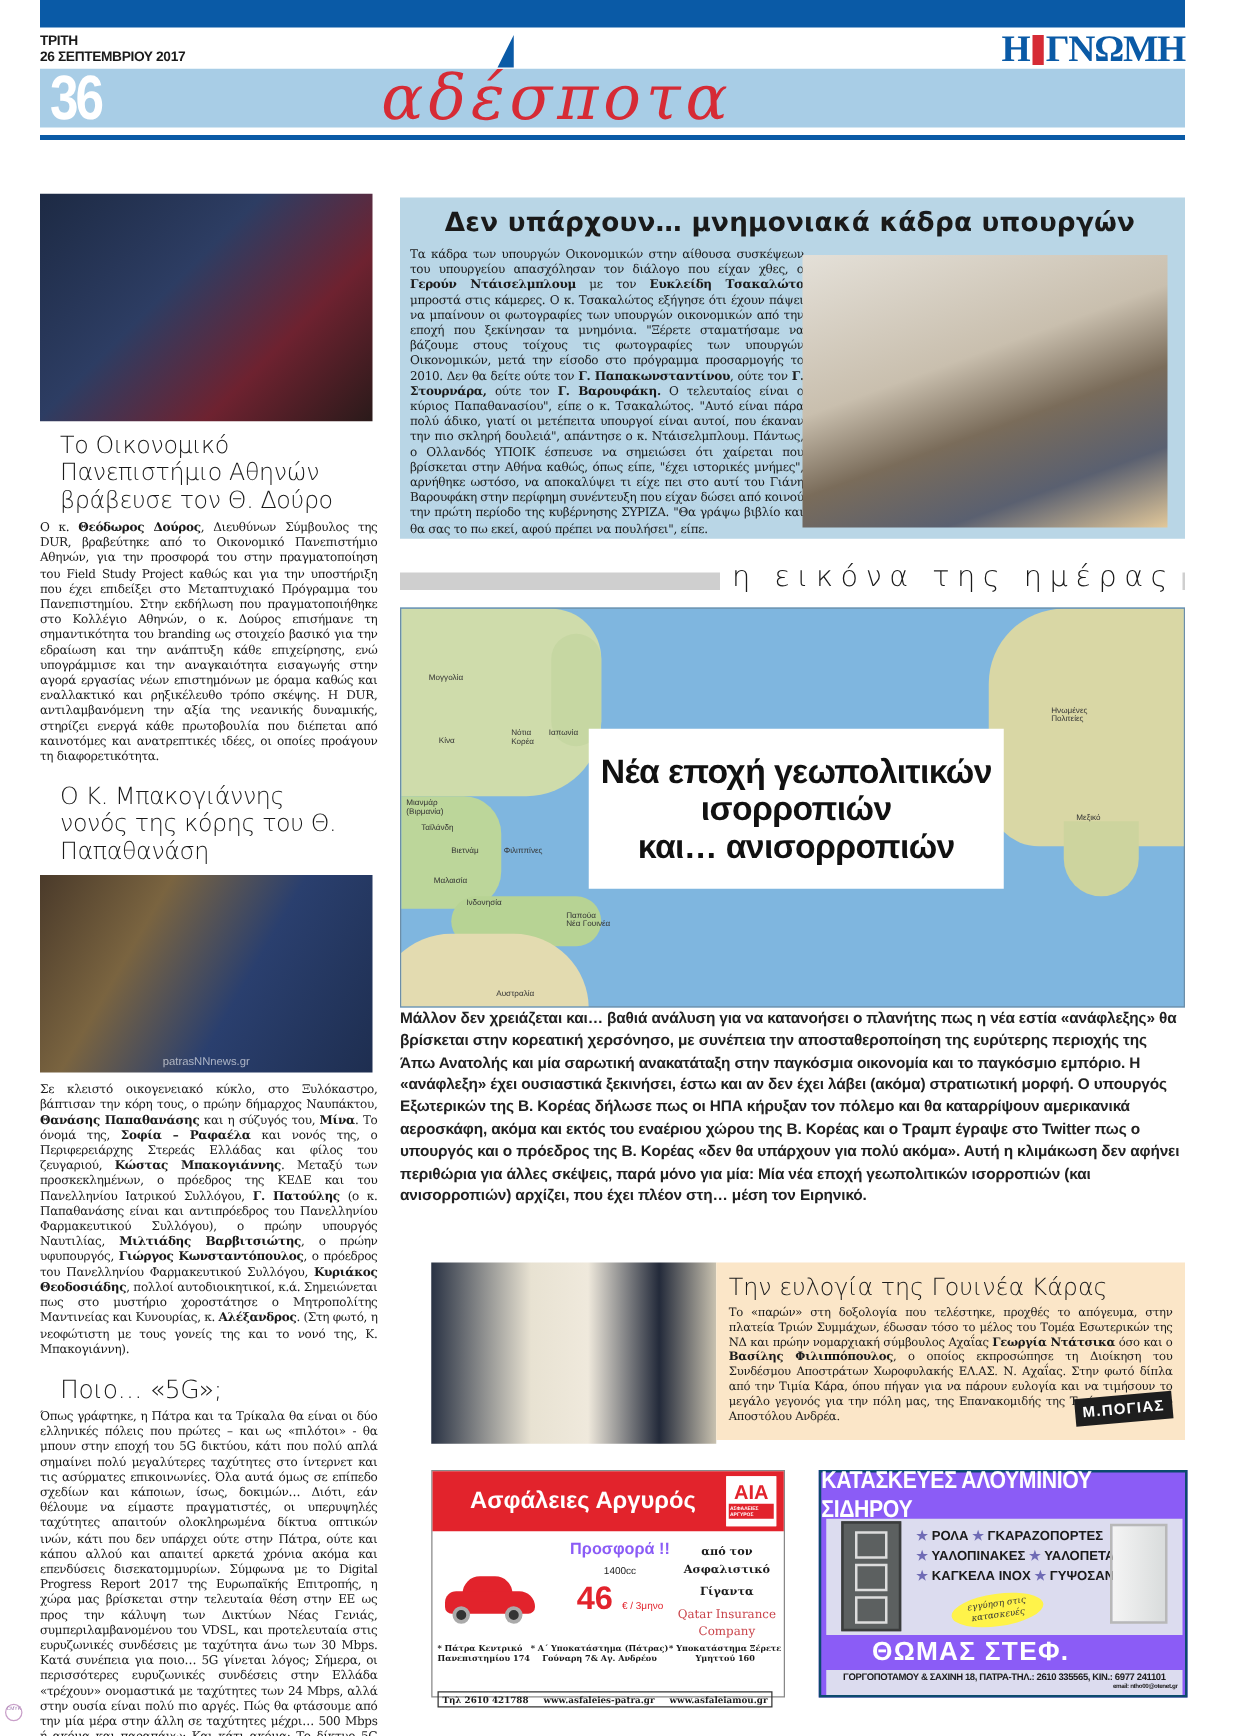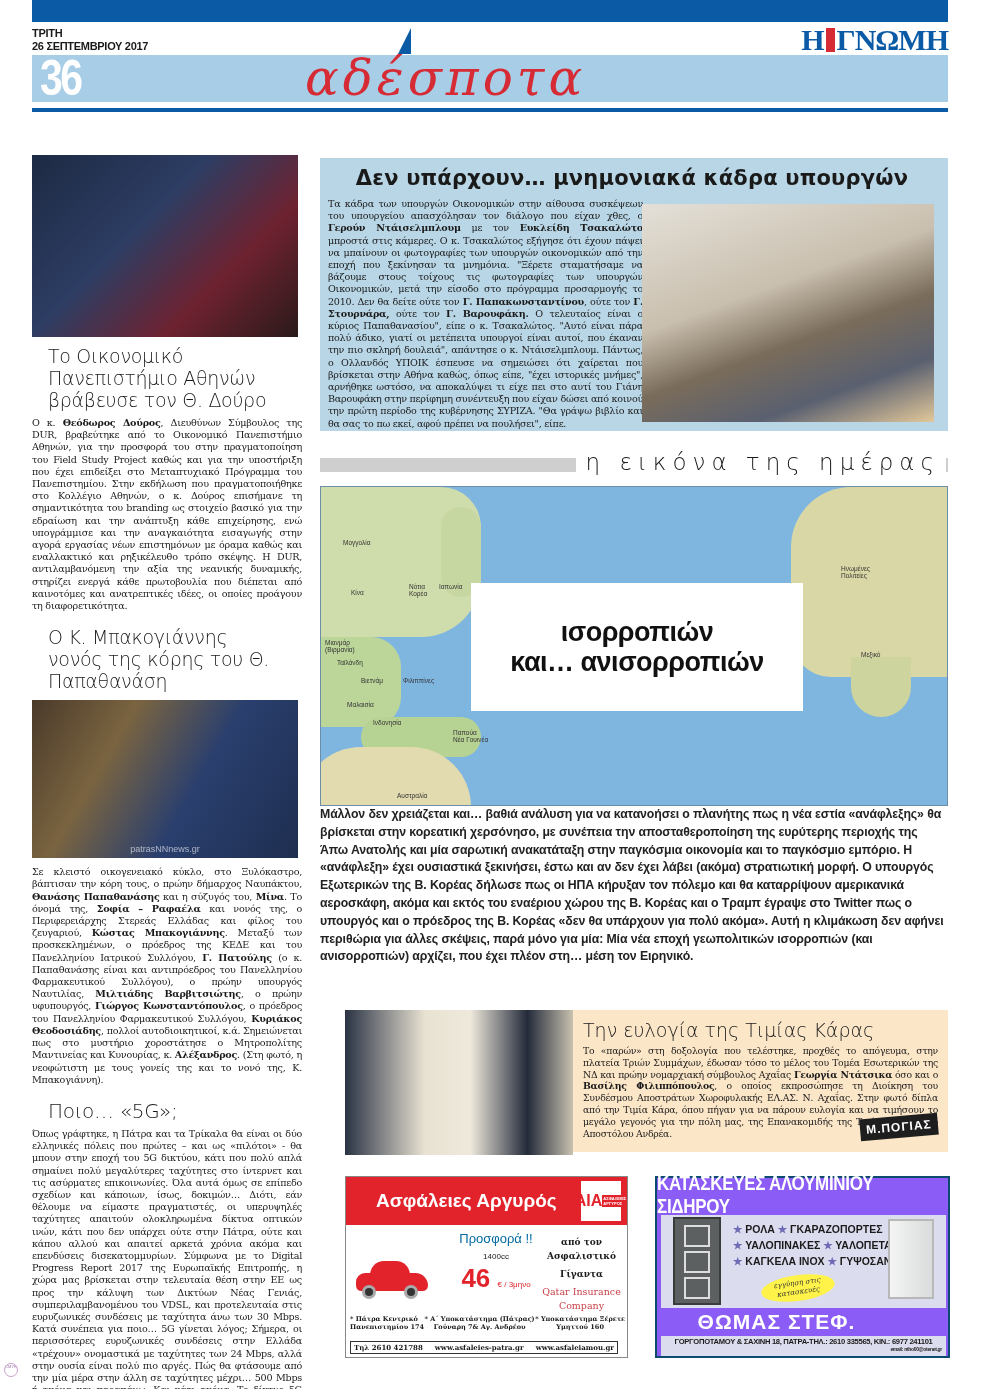--- a/index.html
+++ b/index.html
@@ -45,36 +45,36 @@
   
   .kara-photo { position: absolute; left: 345px; top: 1010px; width: 228px; height: 145px; background: linear-gradient(90deg, #2a3344 0%, #e8e2d2 35%, #efe9dc 55%, #232a3a 80%, #c9c2b0 100%); }
   .kara-box { position: absolute; left: 573px; top: 1010px; width: 375px; height: 142px; background: #fbe6c8; padding: 8px 10px; }
   .kara-box h3 { font-family: "DejaVu Sans", sans-serif; font-weight: 300; font-size: 19px; line-height: 24px; margin-bottom: 3px; color: #1a1a1a; }
   .kara-box .body-text { font-size: 9.3px; line-height: 11.8px; }
   .sign { position: absolute; right: 10px; bottom: 14px; background: #1e1e1e; color: #ffffff; font-family: "Liberation Sans", sans-serif; font-size: 12px; font-weight: bold; padding: 4px 6px; transform: rotate(-5deg); letter-spacing: 1px; }
 
   
   .ad-insurance { position: absolute; left: 345px; top: 1176px; width: 283px; height: 182px; border: 1px solid #888; background: #ffffff; }
   .ad-ins-header { height: 48px; background: #e2232c; display: flex; align-items: center; padding-left: 30px; color: #ffffff; font-family: "Liberation Sans", sans-serif; font-weight: bold; font-size: 19px; position: relative; }
-  .ad-ins-logo { position: absolute; right: 6px; top: 4px; width: 40px; height: 40px; background: #ffffff; border: 2px solid #ffffff; display: flex; flex-direction: row; align-items: center; justify-content: center; }
+  .ad-ins-logo { position: absolute; right: 6px; top: 4px; width: 40px; height: 40px; background: #ffffff; border: 2px solid #ffffff; display: flex; flex-direction: column; align-items: center; justify-content: center; }
   .ad-ins-logo .mark { font-family: "Liberation Sans", sans-serif; font-weight: bold; font-size: 16px; color: #e2232c; line-height: 16px; }
   .ad-ins-logo .small { font-size: 4px; background: #e2232c; color: #fff; padding: 1px; line-height: 5px; }
   .car { position: absolute; left: 10px; top: 84px; width: 72px; height: 36px; }
   .car .body { position: absolute; left: 0; top: 12px; width: 72px; height: 18px; background: #e2232c; border-radius: 10px 14px 6px 6px; }
   .car .roof { position: absolute; left: 14px; top: 0; width: 40px; height: 18px; background: #e2232c; border-radius: 14px 14px 0 0; }
   .car .wheel { position: absolute; top: 24px; width: 14px; height: 14px; border-radius: 50%; background: #333; border: 3px solid #aaa; }
   .ad-offer { position: absolute; left: 100px; top: 54px; width: 100px; text-align: center; font-family: "Liberation Sans", sans-serif; }
-  .ad-offer .offer { color: #0369a1; font-size: 13px; font-weight: normal; }
+  .ad-offer .offer { color: #8b5cf6; font-size: 13px; font-weight: bold; }
   .ad-offer .cc { font-size: 8px; margin-top: 6px; }
   .ad-offer .price { color: #e2232c; font-size: 26px; font-weight: bold; margin-top: 2px; }
   .ad-offer .per { font-size: 8px; color: #e2232c; font-weight: normal; }
   .ad-giant { position: absolute; left: 188px; top: 58px; width: 95px; text-align: center; font-family: "DejaVu Serif", serif; font-weight: bold; font-size: 9px; line-height: 14px; }
   .ad-giant .qic { color: #c9434a; font-weight: normal; font-size: 9.5px; margin-top: 4px; }
   .ad-branches { position: absolute; left: 4px; top: 138px; width: 275px; display: flex; justify-content: space-between; font-family: "DejaVu Serif", serif; font-size: 6.5px; line-height: 8px; font-weight: bold; }
-  .ad-contacts { position: absolute; left: 4px; top: 164px; width: 268px; border: 1px solid #333; display: flex; justify-content: space-between; font-family: "DejaVu Serif", serif; font-size: 7px; font-weight: bold; padding: 1px 3px; }
+  .ad-contacts { position: absolute; left: 4px; top: 176px; width: 268px; border: 1px solid #333; display: flex; justify-content: space-between; font-family: "DejaVu Serif", serif; font-size: 7px; font-weight: bold; padding: 1px 3px; }
 
   .ad-aluminium { position: absolute; left: 655px; top: 1176px; width: 295px; height: 182px; background: #8b5cf6; border: 2px solid #0c4a6e; }
   .ad-al-title { height: 36px; display: flex; align-items: center; justify-content: center; color: #ffffff; font-family: "Liberation Sans", sans-serif; font-weight: bold; font-size: 17px; letter-spacing: -0.3px; transform: scaleY(1.15); }
   .ad-al-panel { position: absolute; left: 4px; top: 37px; width: 285px; height: 93px; background: #dcdcef; }
   .door { position: absolute; left: 12px; top: 2px; width: 48px; height: 88px; background: #5c6060; border: 2px solid #3a3c3c; }
   .door .pane { position: absolute; left: 9px; width: 26px; height: 22px; border: 2px solid #ddd; }
   .window { position: absolute; right: 12px; top: 4px; width: 46px; height: 80px; background: linear-gradient(90deg, #f4f4f4, #d9dcdc); border: 2px solid #b8b8b8; }
   .ad-al-items { position: absolute; left: 72px; top: 6px; font-family: "Liberation Sans", sans-serif; font-weight: bold; font-size: 10.5px; line-height: 16px; color: #1a1a1a; }
   .ad-al-items .star { color: #6f6bb5; }
   .ad-al-oval { position: absolute; left: 100px; top: 60px; width: 74px; height: 26px; background: #fff34a; border-radius: 50%; transform: rotate(-8deg); font-family: "DejaVu Serif", serif; font-style: italic; font-size: 7px; text-align: center; line-height: 9px; padding-top: 4px; color: #333; }
@@ -143,30 +143,31 @@
   <span class="map-label" style="left:40px;top:190px;">Βιετνάμ</span>
   <span class="map-label" style="left:82px;top:190px;">Φιλιππίνες</span>
   <span class="map-label" style="left:26px;top:214px;">Μαλαισία</span>
   <span class="map-label" style="left:52px;top:232px;">Ινδονησία</span>
   <span class="map-label" style="left:132px;top:242px;width:36px;">Παπούα Νέα Γουινέα</span>
   <span class="map-label" style="left:76px;top:305px;">Αυστραλία</span>
   <span class="map-label" style="left:520px;top:78px;width:40px;">Ηνωμένες Πολιτείες</span>
   <span class="map-label" style="left:540px;top:164px;">Μεξικό</span>
   <div class="map-box">
     <div>
+      <div>Νέα εποχή γεωπολιτικών</div>
       <div>ισορροπιών</div>
       <div>και… ανισορροπιών</div>
     </div>
   </div>
 </div>
 <p class="potd-text">Μάλλον δεν χρειάζεται και… βαθιά ανάλυση για να κατανοήσει ο πλανήτης πως η νέα εστία «ανάφλεξης» θα βρίσκεται στην κορεατική χερσόνησο, με συνέπεια την αποσταθεροποίηση της ευρύτερης περιοχής της Άπω Ανατολής και μία σαρωτική ανακατάταξη στην παγκόσμια οικονομία και το παγκόσμιο εμπόριο. Η «ανάφλεξη» έχει ουσιαστικά ξεκινήσει, έστω και αν δεν έχει λάβει (ακόμα) στρατιωτική μορφή. Ο υπουργός Εξωτερικών της Β. Κορέας δήλωσε πως οι ΗΠΑ κήρυξαν τον πόλεμο και θα καταρρίψουν αμερικανικά αεροσκάφη, ακόμα και εκτός του εναέριου χώρου της Β. Κορέας και ο Τραμπ έγραψε στο Twitter πως ο υπουργός και ο πρόεδρος της Β. Κορέας «δεν θα υπάρχουν για πολύ ακόμα». Αυτή η κλιμάκωση δεν αφήνει περιθώρια για άλλες σκέψεις, παρά μόνο για μία: Μία νέα εποχή γεωπολιτικών ισορροπιών (και ανισορροπιών) αρχίζει, που έχει πλέον στη… μέση τον Ειρηνικό.</p>
 
 <div class="photo kara-photo"></div>
 <div class="kara-box">
-  <h3>Την ευλογία της Τιμίας Κάρας</h3>
+  <h3>Την ευλογία της Γουινέα Κάρας</h3>
   <p class="body-text" id="kara-body"><span>Το «παρών» στη δοξολογία που τελέστηκε, προχθές το απόγευμα, στην πλατεία Τριών Συμμάχων, έδωσαν τόσο το μέλος του Τομέα Εσωτερικών της ΝΔ και πρώην νομαρχιακή σύμβουλος Αχαΐας </span><b>Γεωργία Ντάτσικα</b><span> όσο και ο </span><b>Βασίλης Φιλιππόπουλος</b><span>, ο οποίος εκπροσώπησε τη Διοίκηση του Συνδέσμου Αποστράτων Χωροφυλακής ΕΛ.ΑΣ. Ν. Αχαΐας. Στην φωτό δίπλα από την Τιμία Κάρα, όπου πήγαν για να πάρουν ευλογία και να τιμήσουν το μεγάλο γεγονός για την πόλη μας, της Επανακομιδής της Τιμίας Κάρας του Αποστόλου Ανδρέα.</span></p>
   <div class="sign">Μ.ΠΟΓΙΑΣ</div>
 </div>
 
 <div class="ad-insurance">
   <div class="ad-ins-header">
     <span>Ασφάλειες Αργυρός</span>
     <div class="ad-ins-logo">
       <span class="mark">ΑΙΑ</span>
       <span class="small">ΑΣΦΑΛΕΙΕΣ ΑΡΓΥΡΟΣ</span>

